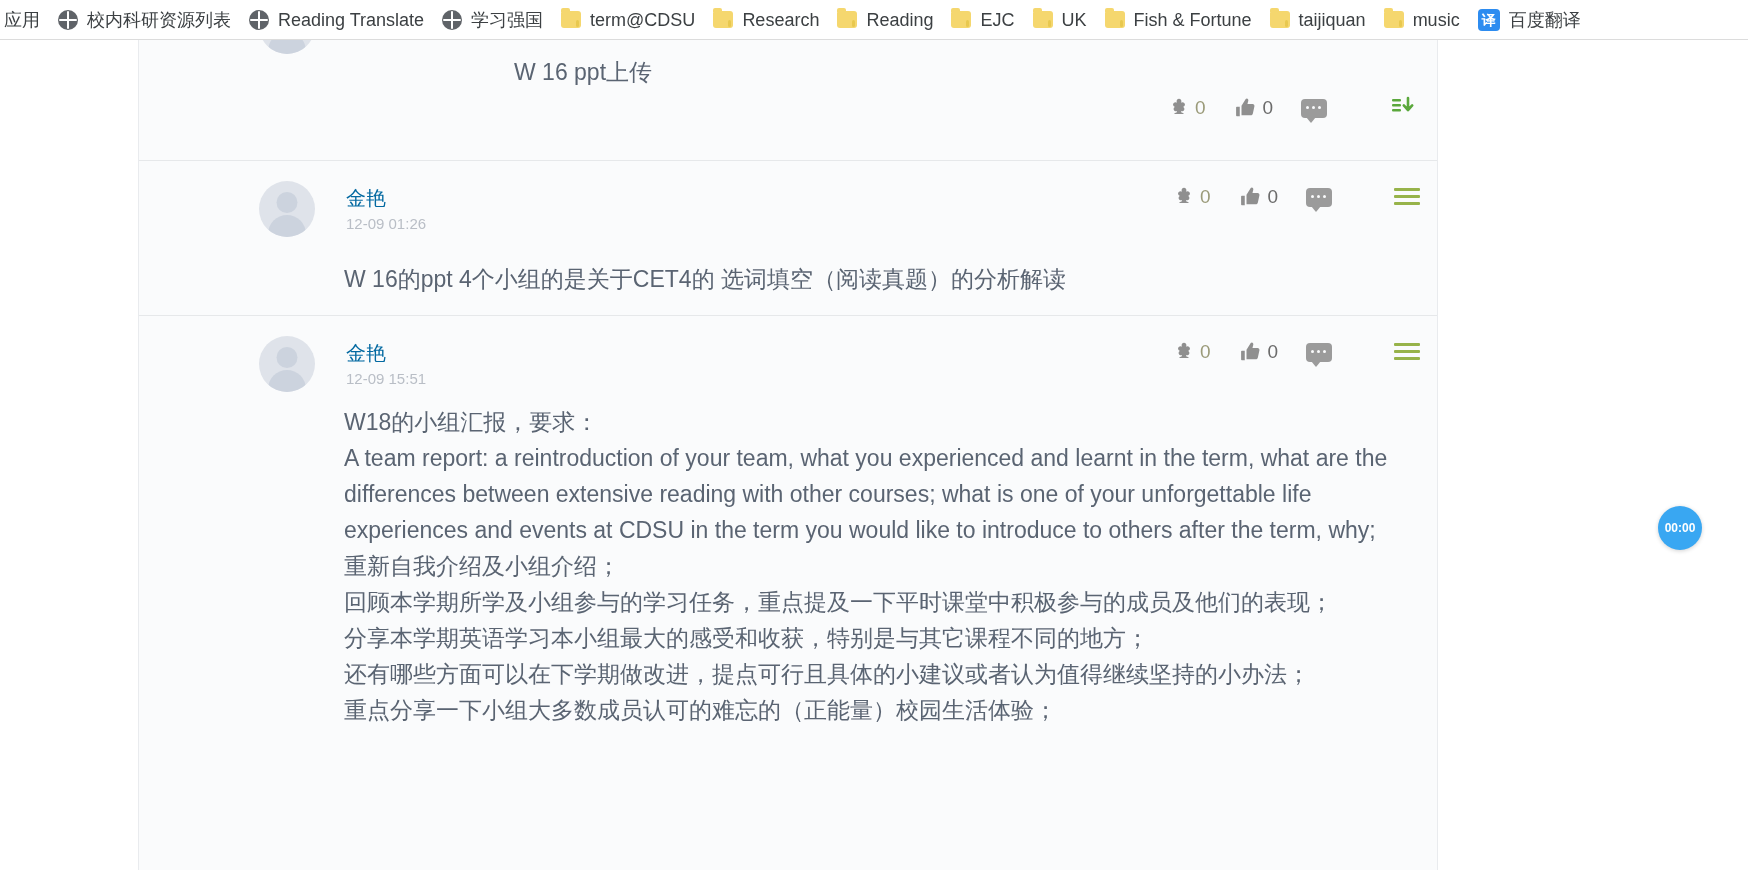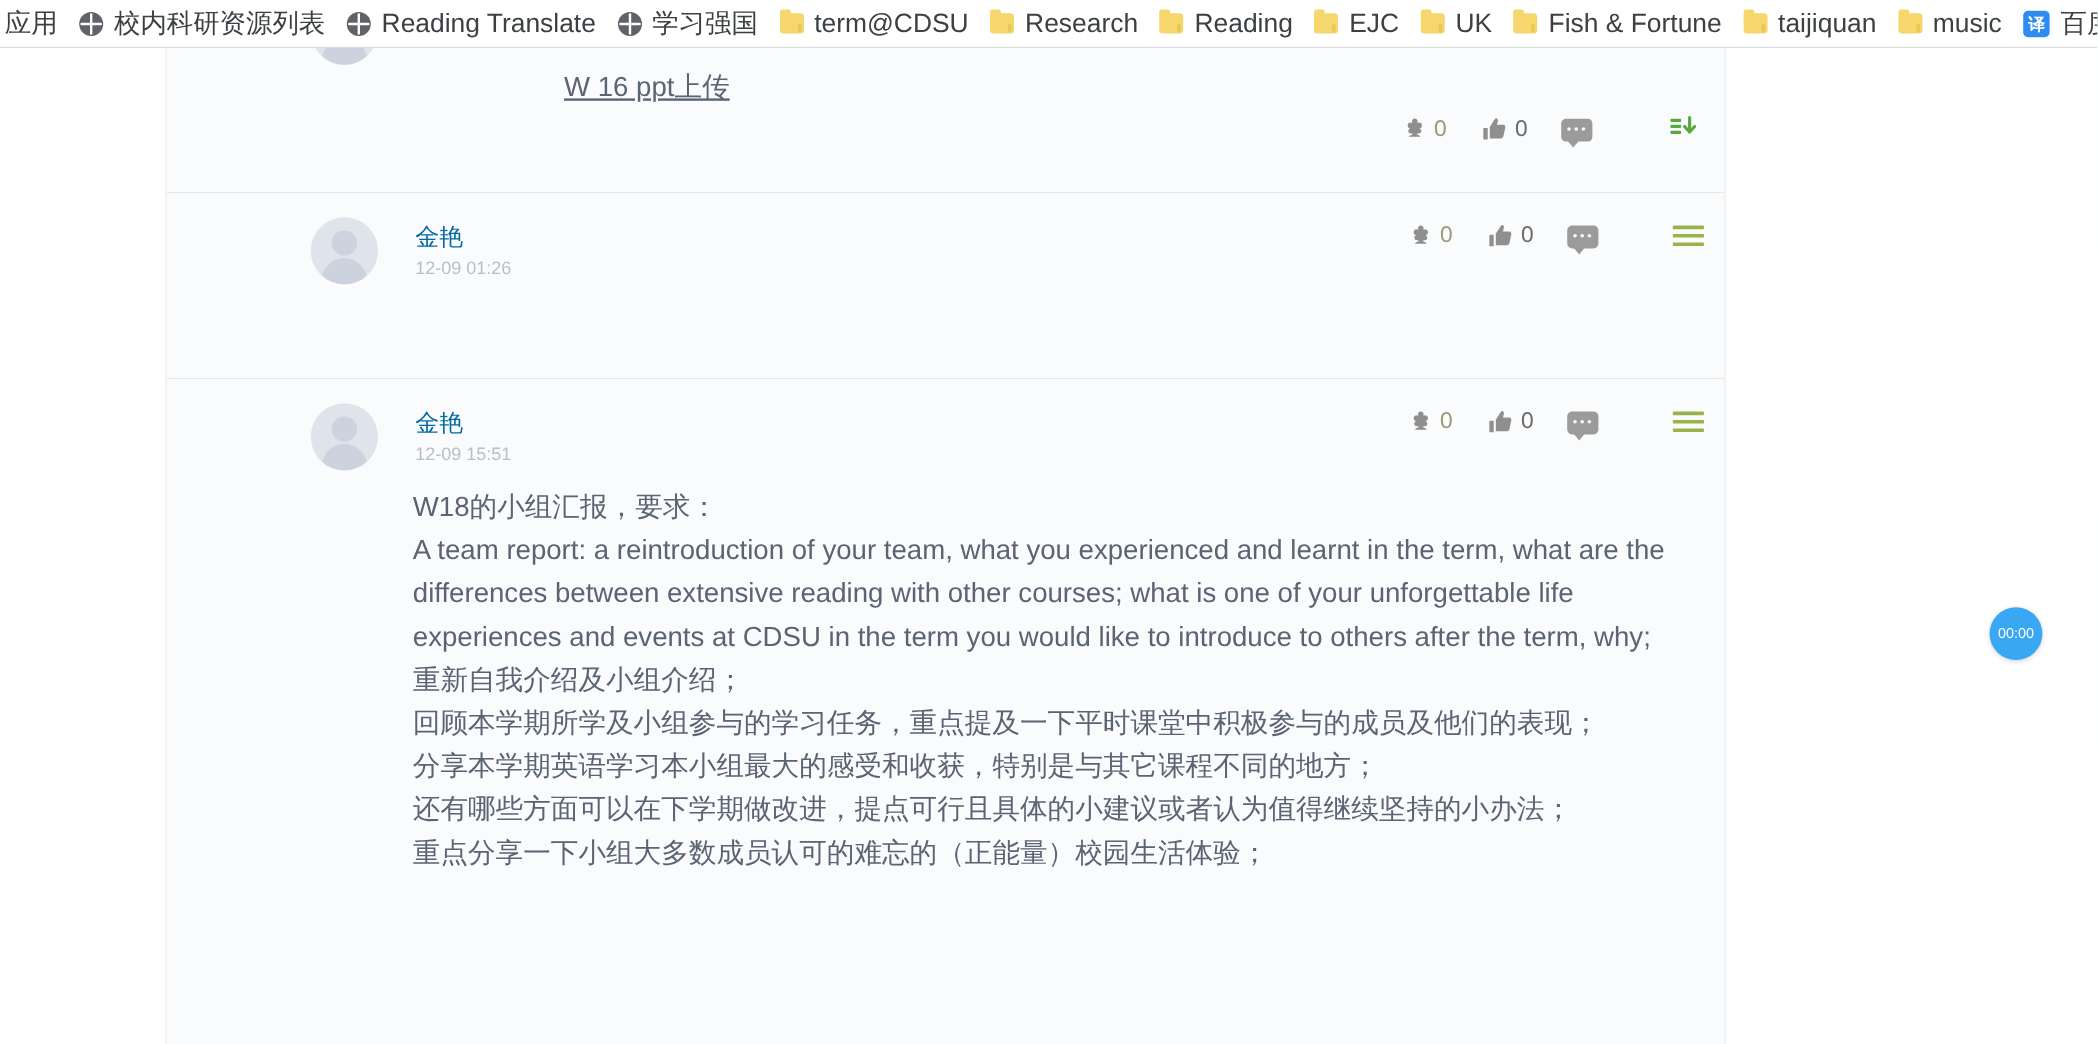--- a/index.html
+++ b/index.html
@@ -25,21 +25,21 @@
     display: flex;
     align-items: center;
     gap: 9px;
     padding: 3px 9px;
     border-radius: 4px;
     font-size: 17px;
     color: #3c4043;
     flex: 0 0 auto;
     cursor: pointer;
   }
-  .bm-label { font-size: 22px; line-height: 20px; }
+  .bm-label { font-size: 18px; line-height: 20px; }
 
   
   .globe {
     width: 20px; height: 20px; border-radius: 50%;
     background: #5f6368; position: relative; flex: 0 0 auto;
   }
   .globe::before {
     content: ""; position: absolute; left: 9px; top: 1px;
     width: 2px; height: 18px; background: #fff; border-radius: 1px;
     transform: rotate(0deg);
@@ -193,23 +193,24 @@
     width: 44px; height: 44px;
     border-radius: 50%;
     background: #39a7f2;
     color: #ffffff;
     font-size: 12px;
     display: flex;
     align-items: center;
     justify-content: center;
     cursor: pointer;
     box-shadow: 0 1px 4px rgba(0,0,0,.18);
-  }
-
-  .post1-title { margin-left: 76px; text-decoration: underline; }
+    font-weight: bold;
+  }
+
+  .post1-title { margin-left: 120px; }
 </style>
 </head>
 <body>
 
 <div id="bookmarks-bar">
 
   <div class="bm" style="padding-left:0;">
     <span class="bm-label">应用</span>
   </div>
 
@@ -331,20 +332,21 @@
       <div class="avatar" style="top:20px;left:120px;">
         <span class="head"></span>
         <span class="body"></span>
       </div>
 
       <div class="meta" style="top:24px;left:207px;">
         <div class="author">金艳</div>
         <div class="time">12-09 01:26</div>
       </div>
 
+      <div class="body-text" style="position:absolute; left:205px; top:100px; width:1050px;">W 16的ppt 4个小组的是关于CET4的 选词填空（阅读真题）的分析解读</div>
 
       <div class="actions" style="left:1020px; top:25px;">
         <div class="act">
           <span class="flower">
             <svg viewBox="0 0 24 24" width="22" height="22" aria-hidden="true">
               <path d="M12 2c-1.6 0-2.6 1.3-2.6 2.7 0 .5.1 1 .4 1.4-.5-.3-1-.5-1.6-.5C6.7 5.6 5.5 6.8 5.5 8.3c0 1.3.9 2.4 2.1 2.6-.9.4-1.5 1.3-1.5 2.3 0 1.2.9 2.2 2.1 2.3l1.6.1v1.1c-1.4.3-2.6 1-3.3 1.9h11c-.7-.9-1.9-1.6-3.3-1.9v-1.1l1.6-.1c1.2-.1 2.1-1.1 2.1-2.3 0-1-.6-1.9-1.5-2.3 1.2-.2 2.1-1.3 2.1-2.6 0-1.5-1.2-2.7-2.7-2.7-.6 0-1.1.2-1.6.5.3-.4.4-.9.4-1.4C14.6 3.3 13.6 2 12 2z" fill="#8f8f8f"></path>
             </svg>
           </span>
           <span class="act-count">0</span>
         </div>

